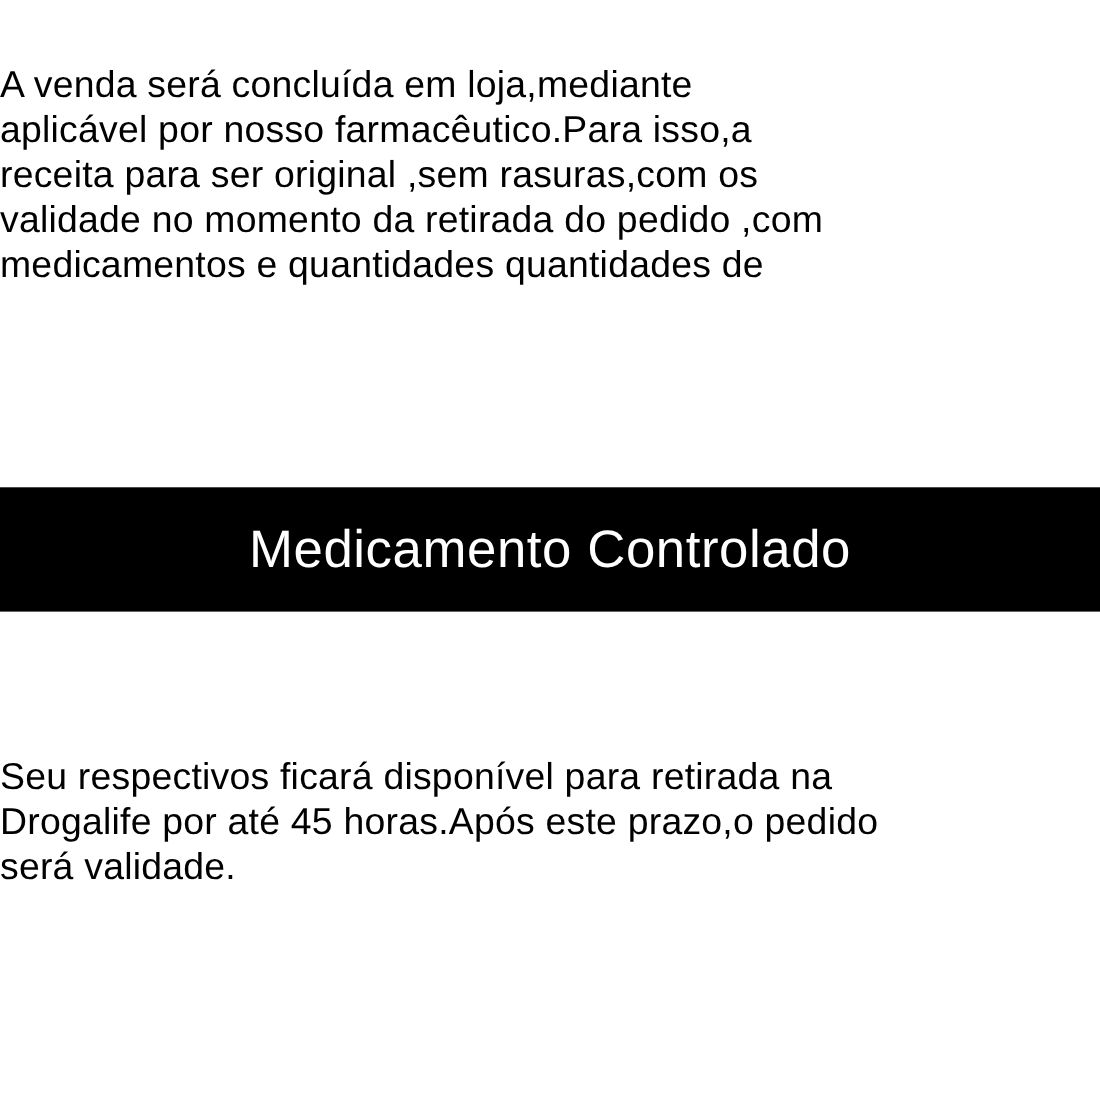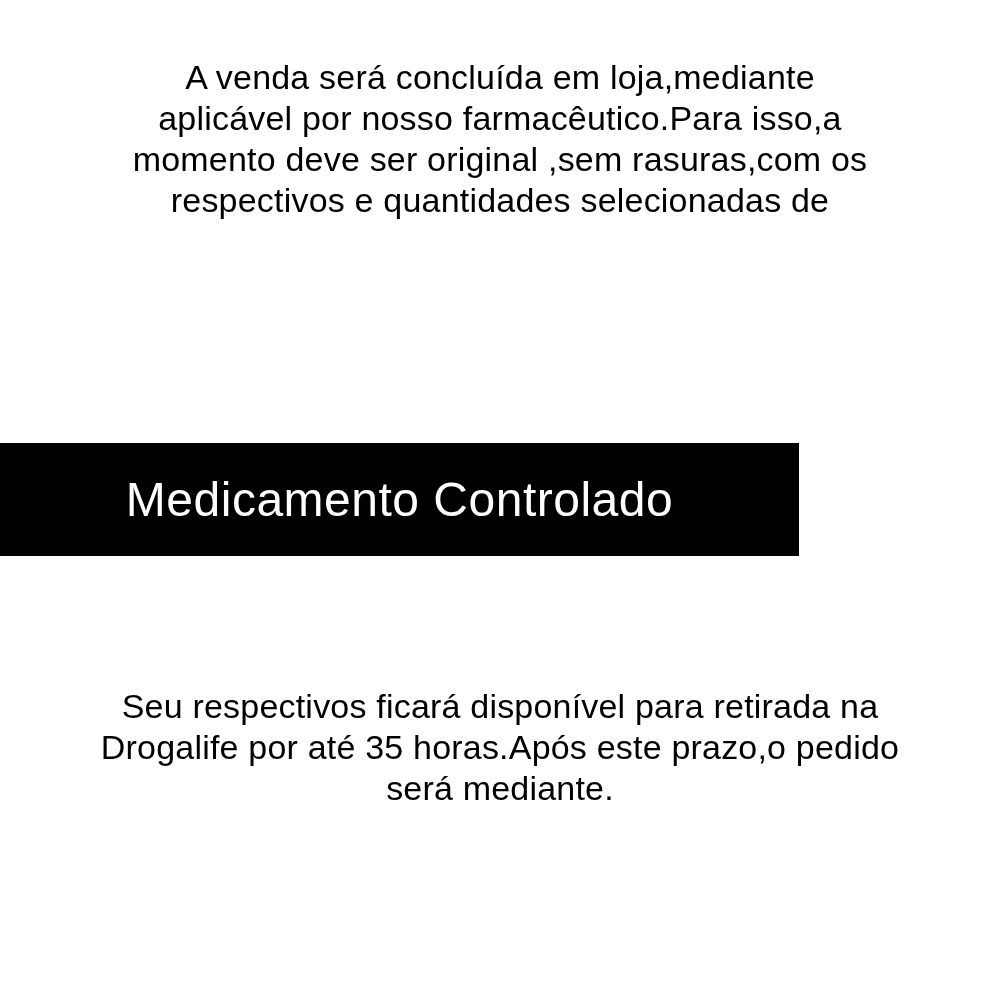--- a/index.html
+++ b/index.html
@@ -12,62 +12,63 @@
     background: #ffffff;
     font-family: "Liberation Sans", sans-serif;
     color: #000000;
     position: relative;
     overflow: hidden;
   }
   .notice {
     position: absolute;
     left: 0;
     right: 0;
-    text-align: center;
+    text-align: left;
     font-size: 34px;
     line-height: 41px;
     font-weight: 400;
     letter-spacing: 0.2px;
   }
   .notice .line {
     white-space: nowrap;
   }
   #intro-notice {
     top: 57px;
   }
   #pickup-notice {
     top: 686px;
   }
   .banner {
     position: absolute;
     left: 0;
     top: 443px;
-    width: 799px;
+    width: 1000px;
     height: 113px;
     background: #000000;
     color: #ffffff;
     display: flex;
     align-items: center;
     justify-content: center;
     font-size: 48px;
     font-weight: 400;
     letter-spacing: 0.5px;
   }
 </style>
 </head>
 <body style="background: rgb(255, 255, 255); color: rgb(0, 0, 0);">
 
 <div class="notice" id="intro-notice">
   <div class="line">A venda será concluída em loja,mediante</div>
   <div class="line">aplicável por nosso farmacêutico.Para isso,a</div>
-  <div class="line">momento deve ser original ,sem rasuras,com os</div>
-  <div class="line">respectivos e quantidades selecionadas de</div>
+  <div class="line">receita para ser original ,sem rasuras,com os</div>
+  <div class="line">validade no momento da retirada do pedido ,com</div>
+  <div class="line">medicamentos e quantidades quantidades de</div>
 </div>
 
 <div class="banner" style="background: rgb(0, 0, 0); color: rgb(255, 255, 255);">
   <span>Medicamento Controlado</span>
 </div>
 
 <div class="notice" id="pickup-notice">
   <div class="line">Seu respectivos ficará disponível para retirada na</div>
-  <div class="line">Drogalife por até 35 horas.Após este prazo,o pedido</div>
-  <div class="line">será mediante.</div>
+  <div class="line">Drogalife por até 45 horas.Após este prazo,o pedido</div>
+  <div class="line">será validade.</div>
 </div>
 
 </body></html>

